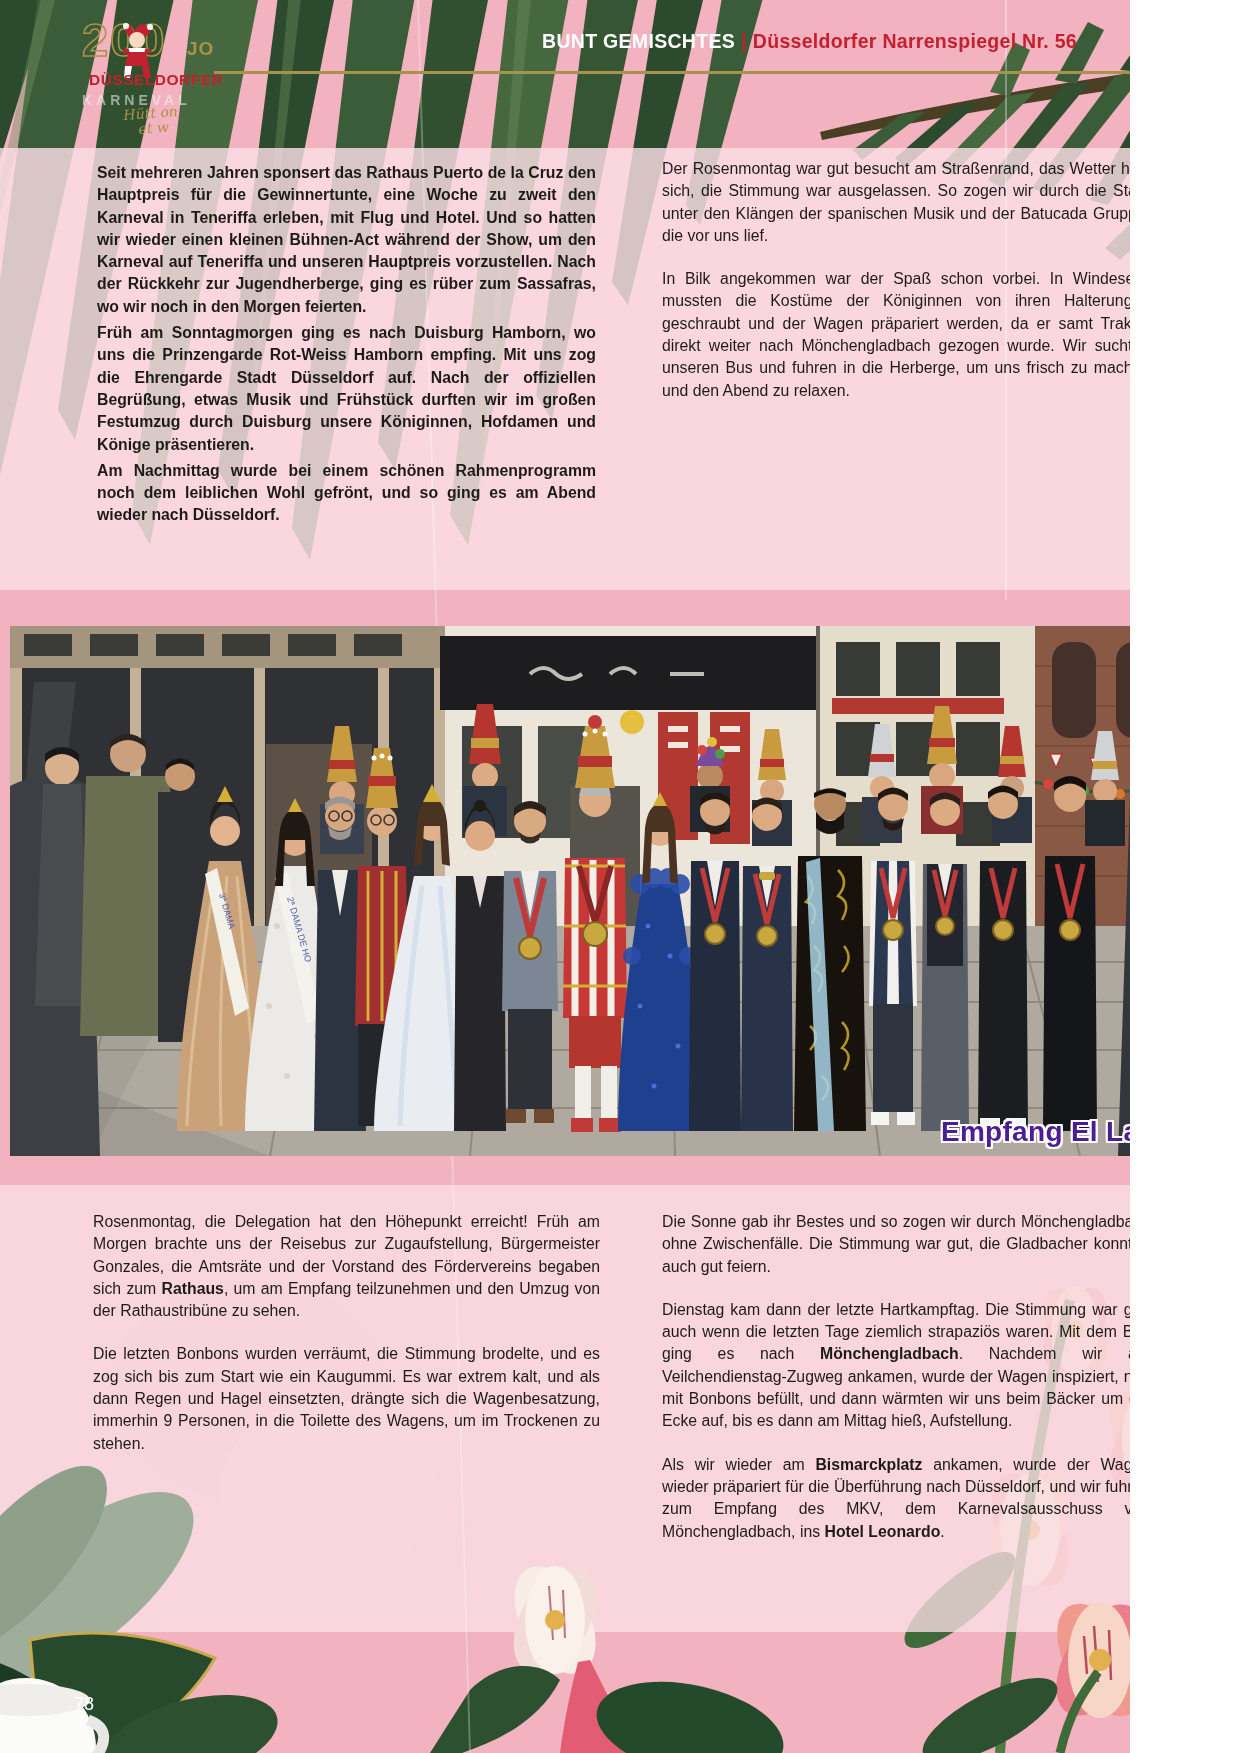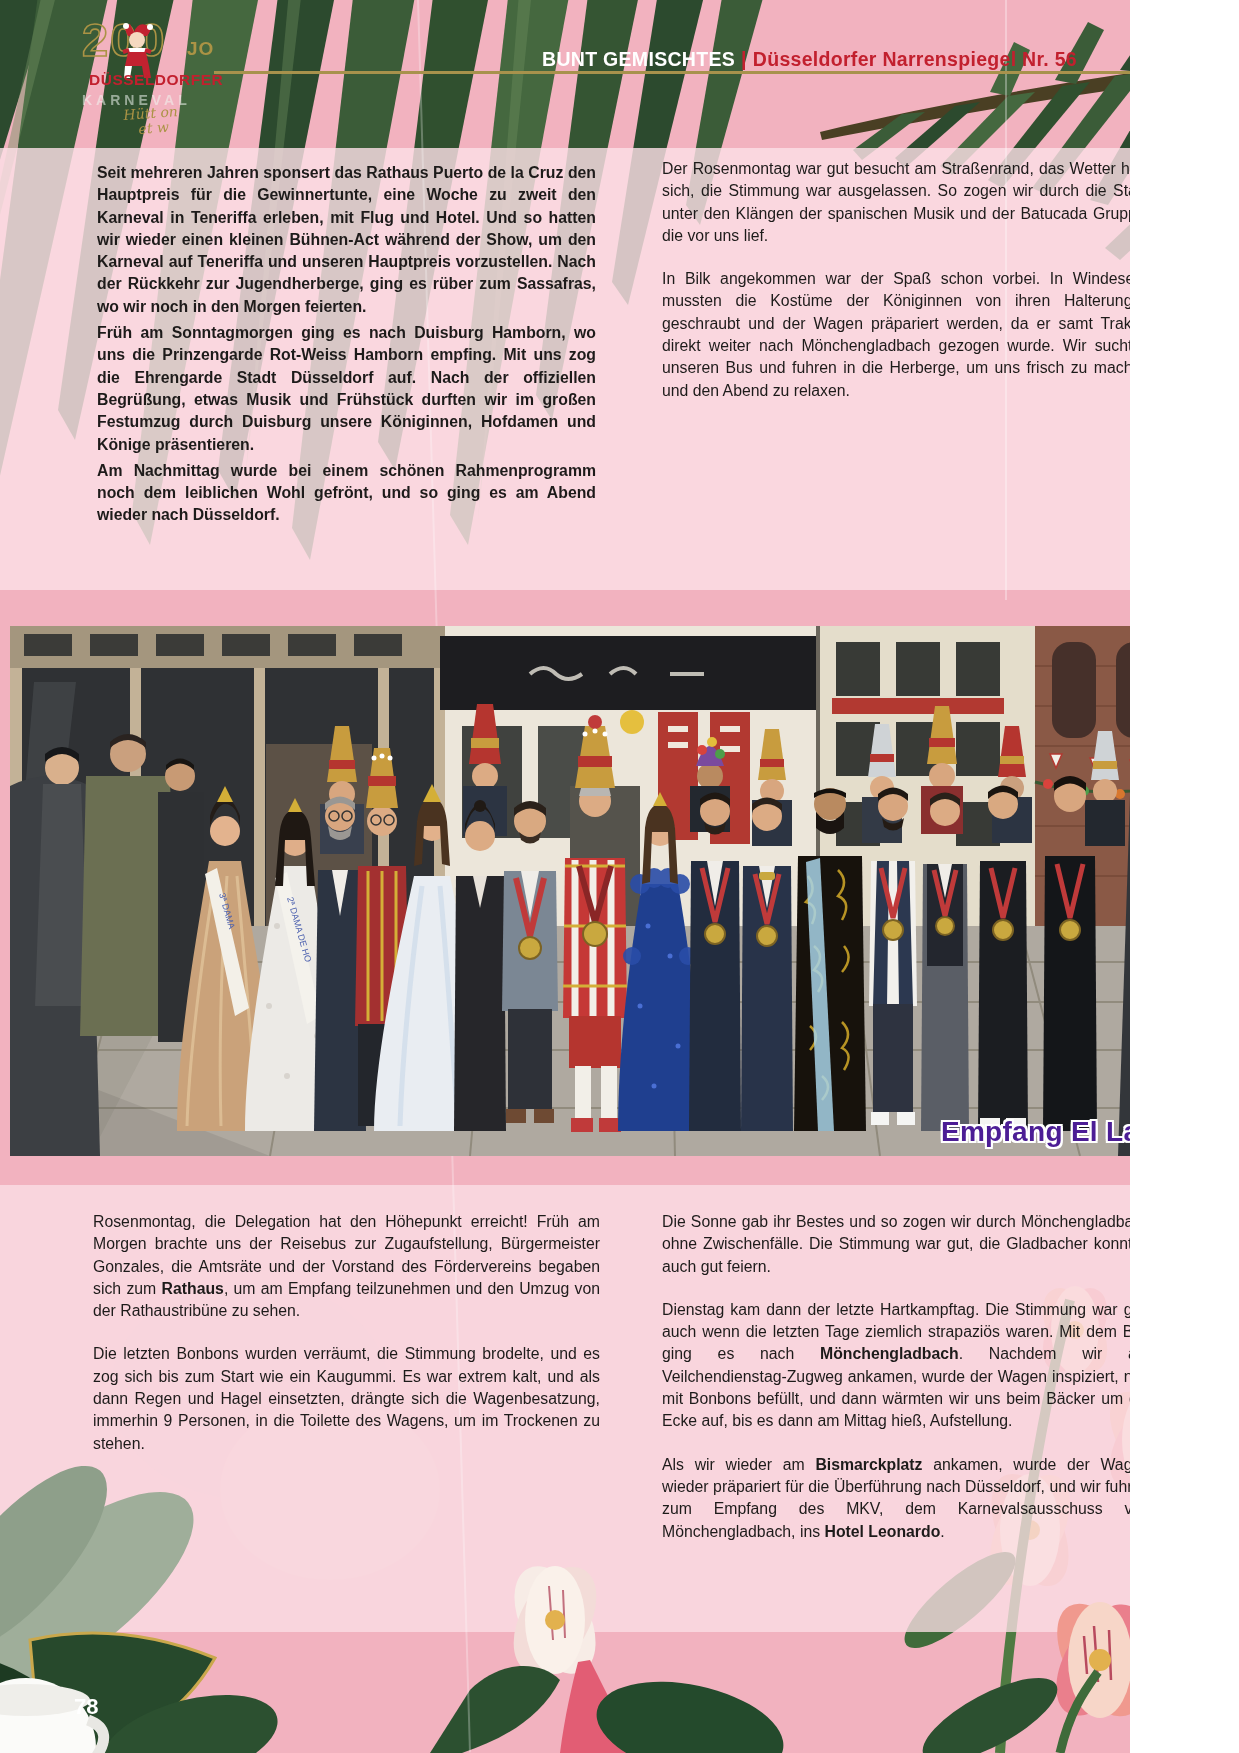--- a/index.html
+++ b/index.html
@@ -5,21 +5,21 @@
   html,body{margin:0;padding:0;}
   body{font-family:"Liberation Sans",sans-serif;}
   .page{position:relative;width:1130px;height:1753px;overflow:hidden;background:#f2b2bf;}
   .bg,.abs{position:absolute;}
   .bg{inset:0;z-index:0;}
   .crease{position:absolute;background:rgba(255,255,255,.28);z-index:1;}
   .crease-a{left:417px;top:0;width:2px;height:1753px;transform:rotate(-1.7deg);transform-origin:top center;}
   .crease-b{left:1005px;top:0;width:2px;height:600px;background:rgba(255,255,255,.33);}
 
   
-  .masthead{position:absolute;top:48px;right:53px;z-index:3;font-weight:bold;font-size:19.5px;letter-spacing:.3px;white-space:nowrap;}
+  .masthead{position:absolute;top:30px;right:53px;z-index:3;font-weight:bold;font-size:19.5px;letter-spacing:.3px;white-space:nowrap;}
   .masthead .sec{color:#ffffff;}
   .masthead .div{color:#c2202e;padding:0 6px;}
   .masthead .iss{color:#c2202e;}
   .goldline{position:absolute;left:214px;top:71px;width:972px;height:3px;background:#a8924c;z-index:3;}
 
   
   .logo{position:absolute;left:82px;top:10px;width:170px;height:130px;z-index:3;}
   .logo .num{position:absolute;left:0;top:6px;font-size:47px;font-weight:bold;letter-spacing:2px;color:transparent;-webkit-text-stroke:1.6px #ab9345;line-height:1;}
   .logo .jahre{position:absolute;left:105px;top:28px;color:#ab9345;font-weight:bold;font-size:19px;letter-spacing:1px;}
   .logo .city{position:absolute;left:0;top:61px;color:#c2202e;font-weight:bold;font-size:15.5px;letter-spacing:.5px;margin-left:7px;}
@@ -36,21 +36,21 @@
   .col-tr{left:662px;top:158px;width:488px;}
   .col-bl{left:93px;top:1211px;width:507px;}
   .col-br{left:662px;top:1211px;width:488px;}
 
   
   .photo{position:absolute;left:10px;top:626px;width:1219px;height:530px;z-index:2;overflow:hidden;background:#9a958c;}
   .photo svg{display:block;}
   .caption{position:absolute;right:58px;bottom:8px;color:#4c1d95;font-weight:800;font-size:28px;letter-spacing:.3px;
     text-shadow:-2px -2px 0 #fff,2px -2px 0 #fff,-2px 2px 0 #fff,2px 2px 0 #fff,0 2px 0 #fff,2px 0 0 #fff,0 -2px 0 #fff,-2px 0 0 #fff;}
 
-  .pagenum{position:absolute;left:74px;top:1694px;z-index:4;color:#ffffff;font-weight:bold;font-size:22px;}
+  .pagenum{position:absolute;left:74px;top:1694px;z-index:4;color:#ffffff;font-weight:normal;font-size:18px;}
 </style>
 </head>
 <body>
 
 <div class="page">
 
   <svg class="bg" width="1239" height="1753" viewBox="0 0 1239 1753" aria-hidden="true">
     <rect x="0" y="0" width="1239" height="1753" fill="#f2b2bf"></rect>
 
     <g>

